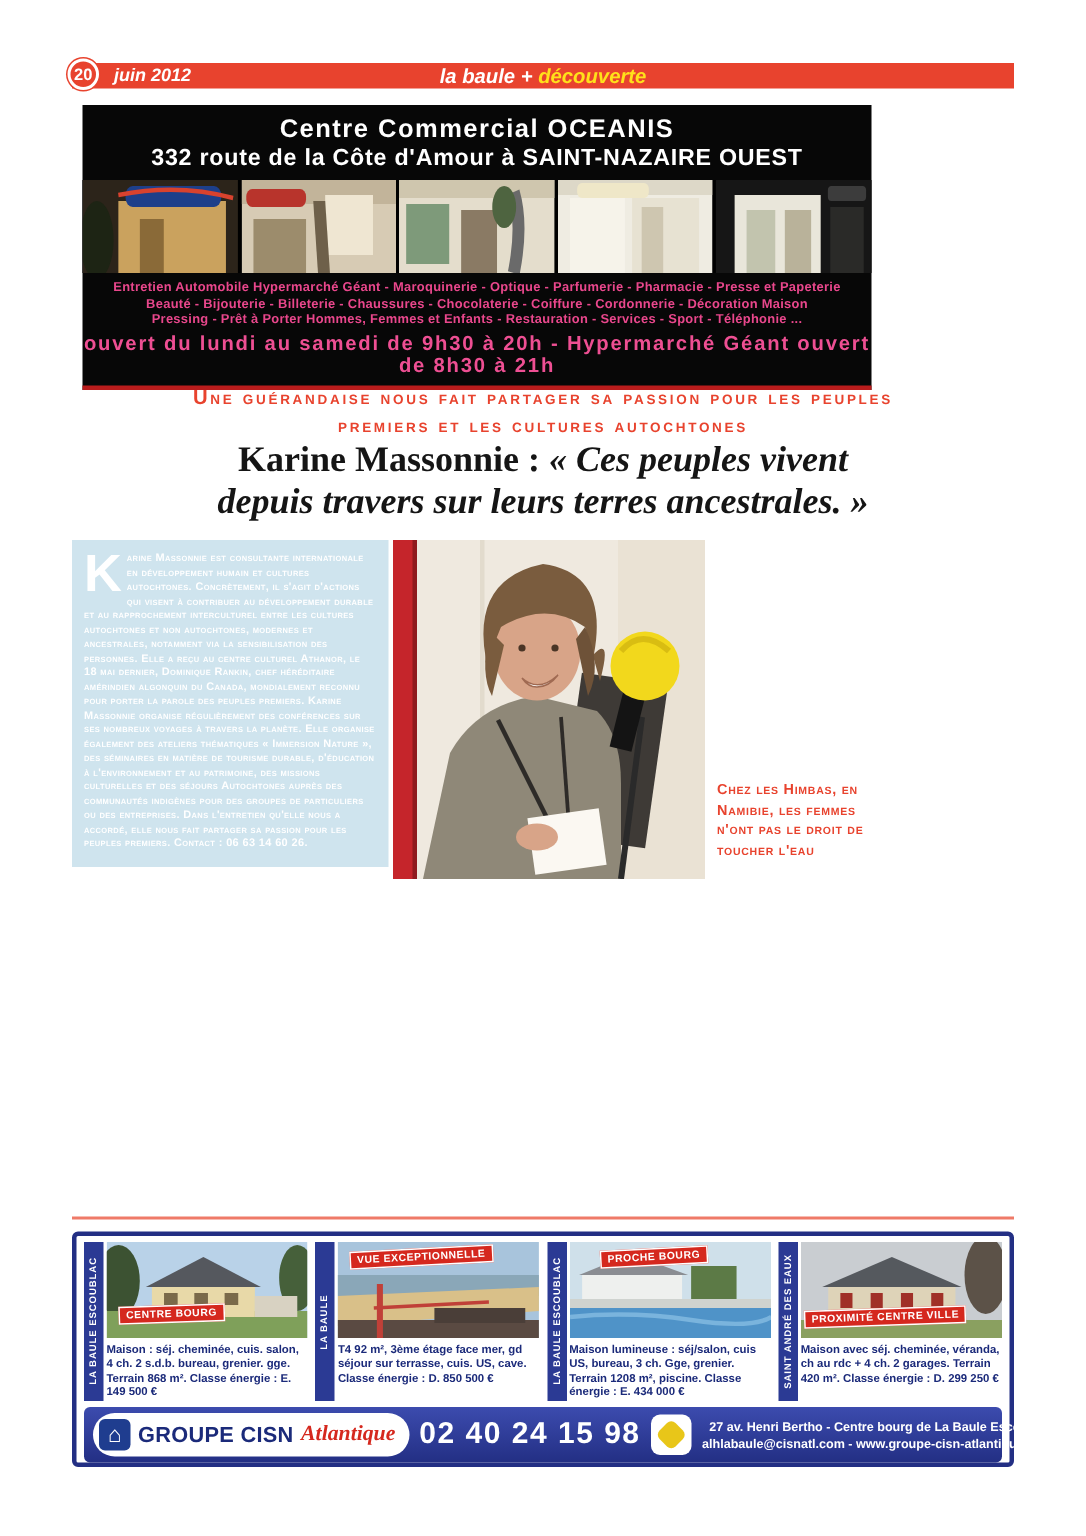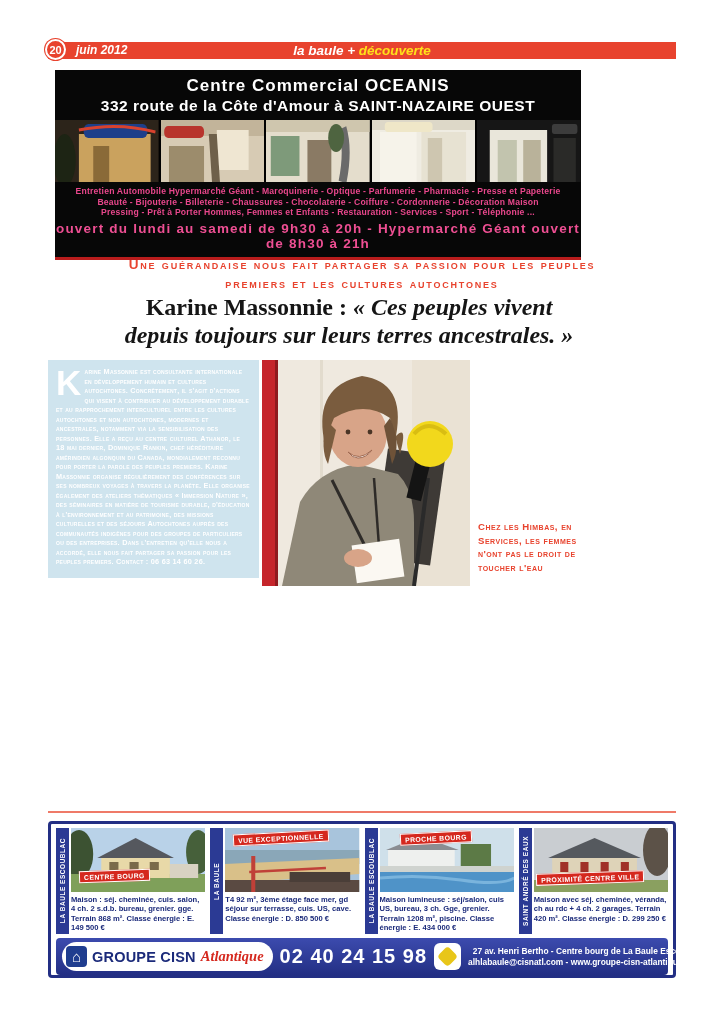--- a/index.html
+++ b/index.html
@@ -30,21 +30,21 @@
         font-size:8.6px;line-height:10.5px;letter-spacing:.2px;}
   .oce-hours{margin-top:3px;padding-bottom:6px;text-align:center;color:#ee4f93;
         font-weight:bold;font-size:13.5px;letter-spacing:1.2px;}
 
   
   .kicker{position:absolute;left:48px;top:255px;width:628px;text-align:center;color:#e8432e;
         font-weight:bold;font-size:13.5px;line-height:19px;letter-spacing:1.8px;
         font-variant:small-caps;}
 
   
-  .a-title{position:absolute;left:35px;top:293px;width:628px;text-align:center;color:#151515;
+  .a-title{position:absolute;left:48px;top:293px;width:628px;text-align:center;color:#151515;
         font-family:"Liberation Serif",serif;font-weight:bold;font-size:24px;line-height:28px;}
   .a-title .it{font-style:italic;}
 
   
   .a-body{position:absolute;left:48px;top:360px;width:211px;height:218px;background:#cfe4ee;
         box-sizing:border-box;padding:7px 8px;color:#fff;font-weight:bold;
         font-size:7.3px;line-height:9.5px;letter-spacing:.25px;font-variant:small-caps;
         text-align:left;overflow:hidden;}
   .dropcap{float:left;font-size:35px;line-height:27px;padding:2px 3px 0 0;color:#fff;font-weight:bold;}
 
@@ -172,21 +172,21 @@
     <div class="oce-hours">ouvert du lundi au samedi de 9h30 à 20h - Hypermarché Géant ouvert de 8h30 à 21h</div>
   </div>
 
   <div class="kicker">
     <div>Une guérandaise nous fait partager sa passion pour les peuples</div>
     <div>premiers et les cultures autochtones</div>
   </div>
 
   <div class="a-title">
     <div><span>Karine Massonnie : </span><span class="it">« Ces peuples vivent</span></div>
-    <div class="it">depuis toujours sur leurs terres ancestrales. »</div>
+    <div class="it">depuis travers sur leurs terres ancestrales. »</div>
   </div>
 
   <div class="a-body">
     <span class="dropcap">K</span><span>arine Massonnie est consultante internationale en développement humain et cultures autochtones. Concrètement, il s'agit d'actions qui visent à contribuer au développement durable et au rapprochement interculturel entre les cultures autochtones et non autochtones, modernes et ancestrales, notamment via la sensibilisation des personnes. Elle a reçu au centre culturel Athanor, le 18 mai dernier, Dominique Rankin, chef héréditaire amérindien algonquin du Canada, mondialement reconnu pour porter la parole des peuples premiers. Karine Massonnie organise régulièrement des conférences sur ses nombreux voyages à travers la planète. Elle organise également des ateliers thématiques « Immersion Nature », des séminaires en matière de tourisme durable, d'éducation à l'environnement et au patrimoine, des missions culturelles et des séjours Autochtones auprès des communautés indigènes pour des groupes de particuliers ou des entreprises. Dans l'entretien qu'elle nous a accordé, elle nous fait partager sa passion pour les peuples premiers. Contact : 06 63 14 60 26.</span>
   </div>
 
   <div class="a-photo">
     <svg width="208" height="226" viewBox="0 0 208 226">
       <rect width="208" height="226" fill="#efe9df"></rect>
       <rect x="58" y="0" width="3" height="226" fill="#e2dbcd"></rect>
@@ -206,21 +206,21 @@
       <path d="M86 92 Q97 102 110 90 Q104 98 96 98 Q90 98 86 92 Z" fill="#fff" stroke="#a06a52" stroke-width="1"></path>
       <rect x="92" y="182" width="48" height="38" fill="#fbf8f2" transform="rotate(-8 116 201)"></rect>
       <ellipse cx="96" cy="198" rx="14" ry="9" fill="#d8a488"></ellipse>
       <path d="M152 226 L166 118" stroke="#2a2a2a" stroke-width="4" fill="none"></path>
       <rect x="150" y="92" width="15" height="48" fill="#141414" transform="rotate(14 157 116)"></rect>
       <circle cx="168" cy="84" r="23" fill="#f2d81c"></circle>
       <path d="M152 74 Q166 58 184 74" stroke="#d9bd12" stroke-width="4" fill="none"></path>
     </svg>
   </div>
 
-  <div class="a-cap">Chez les Himbas, en Services, les femmes n'ont pas le droit de toucher l'eau</div>
+  <div class="a-cap">Chez les Himbas, en Namibie, les femmes n'ont pas le droit de toucher l'eau</div>
 
   <div class="redline"></div>
 
   <div class="ads">
     <div class="ads-row">
 
       <div class="lst">
         <div class="lst-side">
             <span>LA BAULE ESCOUBLAC</span>
           </div>

